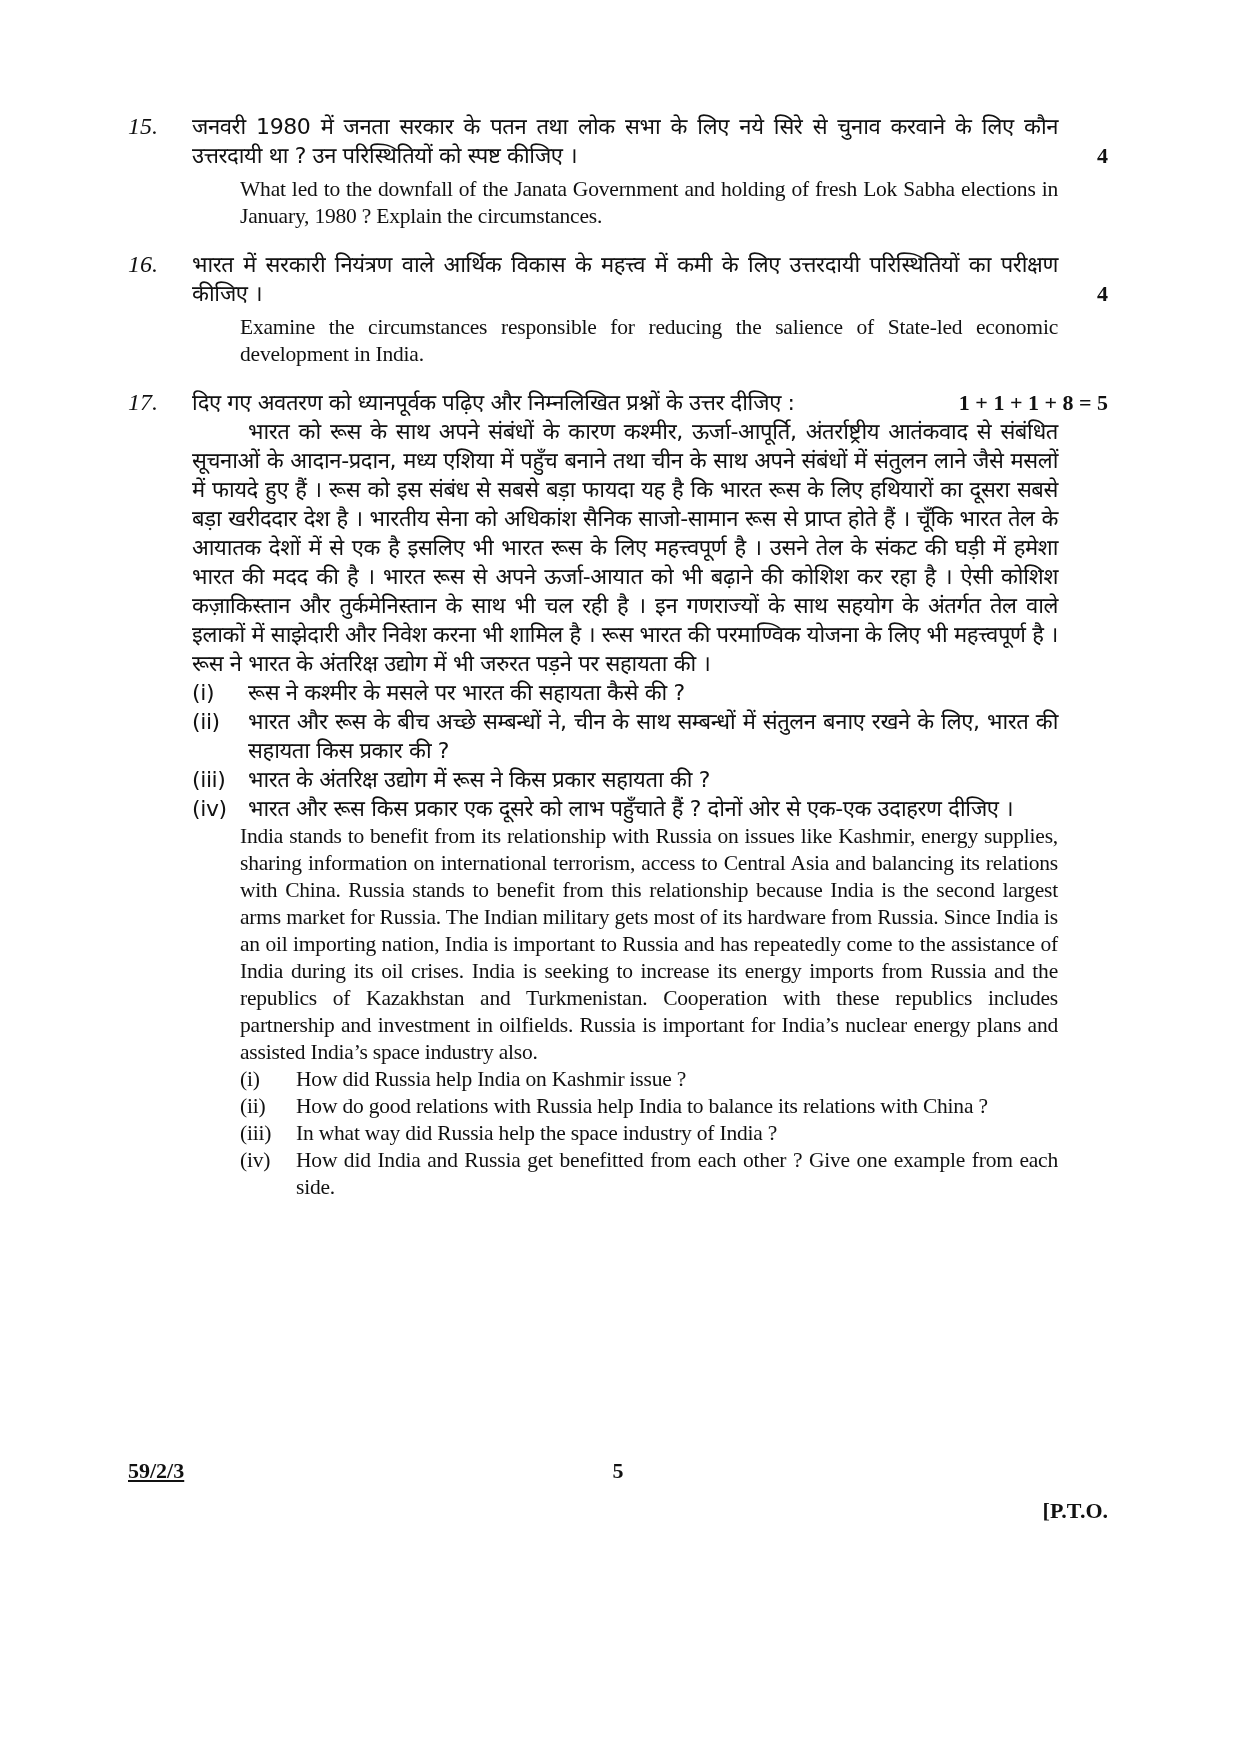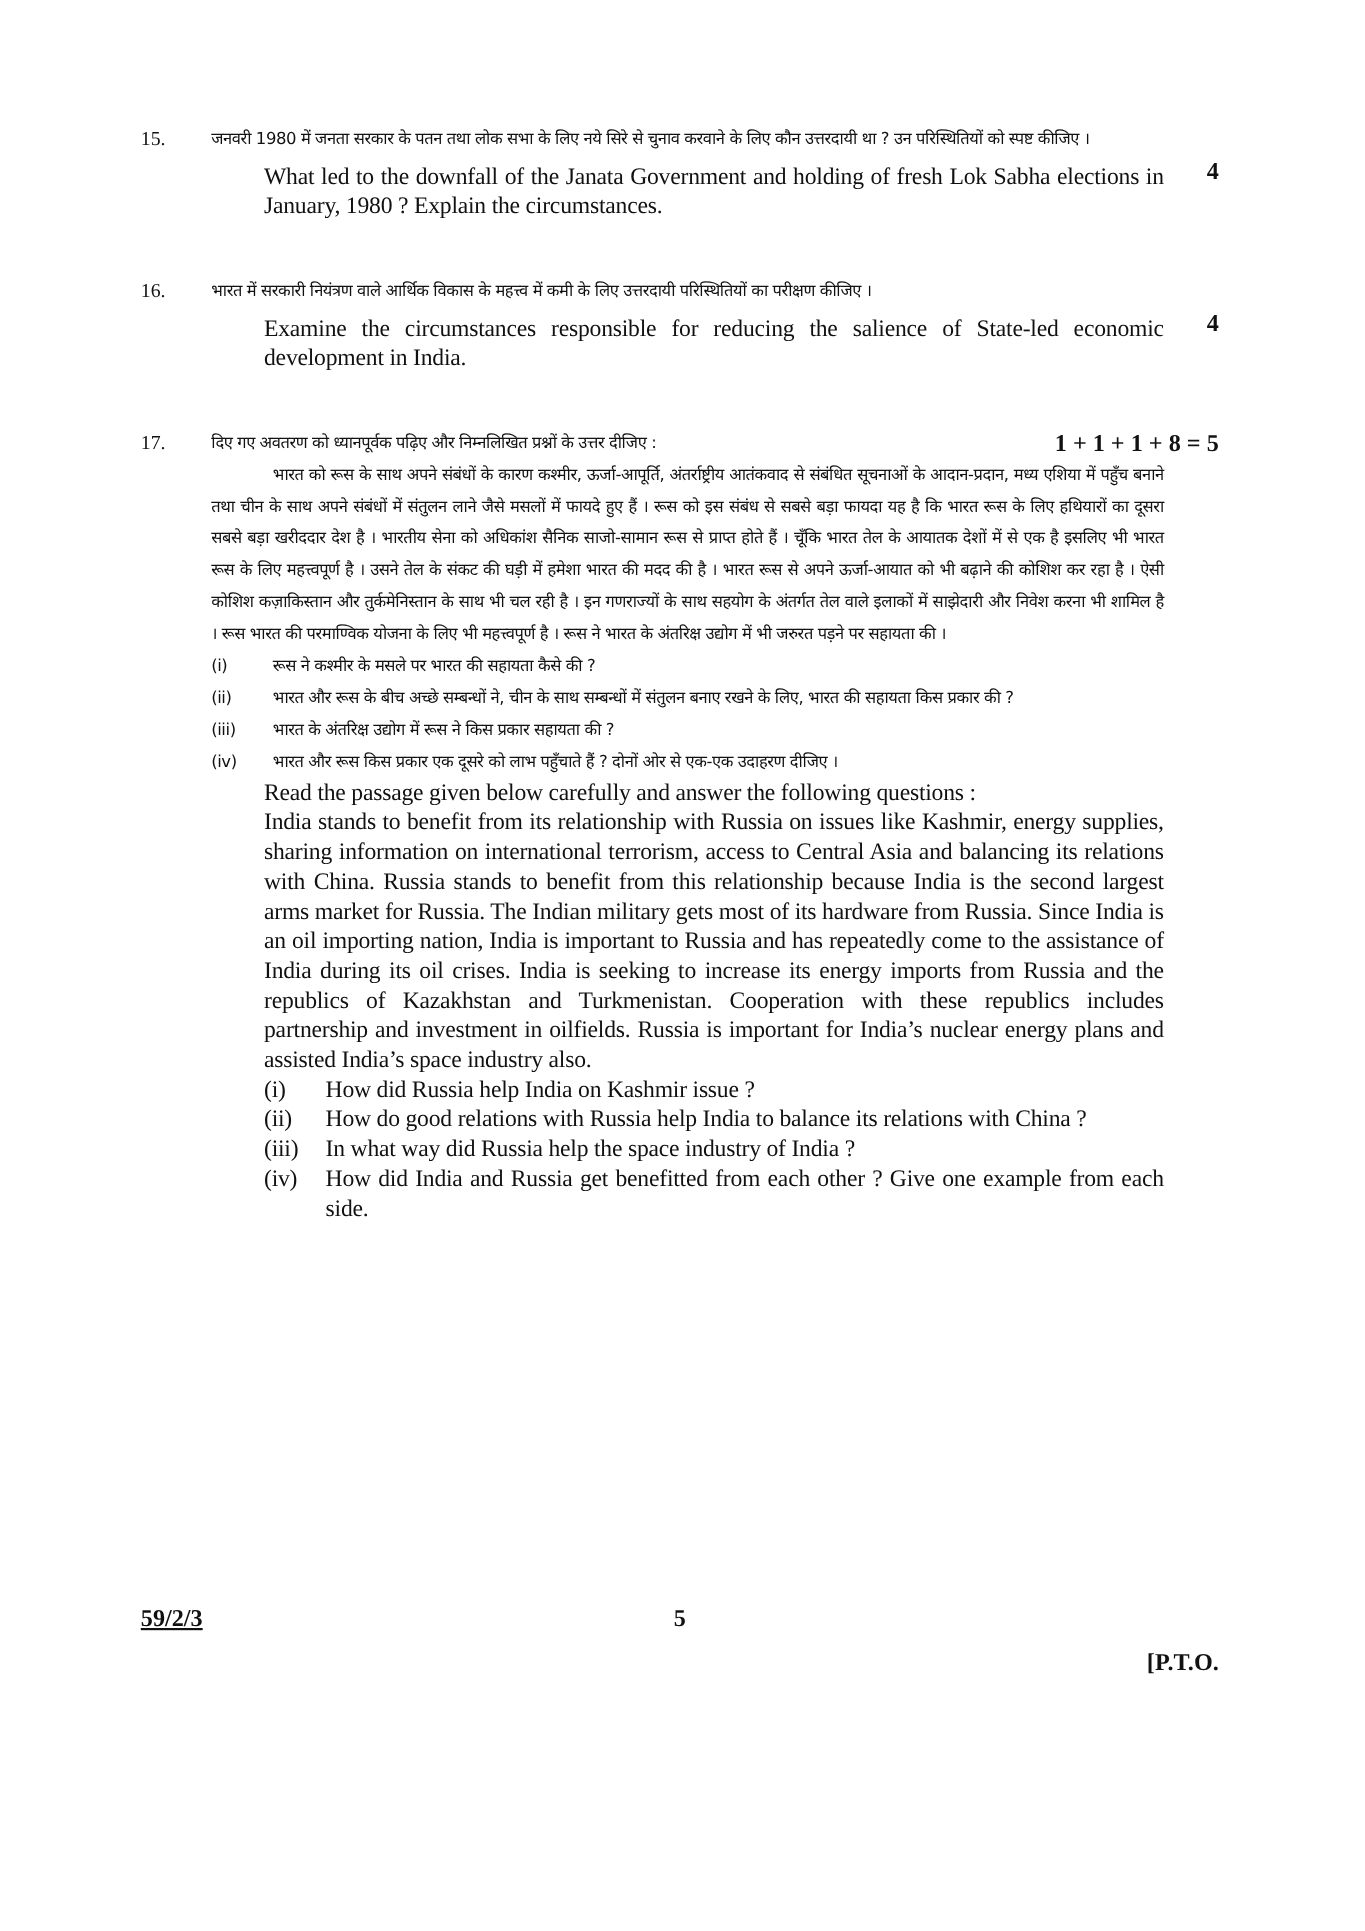--- a/index.html
+++ b/index.html
@@ -2,23 +2,23 @@
 <html><head>
 <meta charset="utf-8">
 <style>
   html, body { margin: 0; padding: 0; background: #ffffff; }
   body {
     width: 1241px; height: 1755px; position: relative; overflow: hidden;
     font-family: "Liberation Serif", "DejaVu Serif", serif;
     color: #111111;
   }
   .q { position: absolute; left: 128px; width: 980px; }
-  .qnum { position: absolute; left: 0; top: 0; font-size: 18px; line-height: 29px; }
+  .qnum { position: absolute; left: 0; top: 0; font-size: 24px; line-height: 29px; font-style: italic; }
   .qbody { margin-left: 64px; width: 866px; }
-  .hi { font-size: 15px; line-height: 29px; text-align: justify; font-family: "DejaVu Sans", sans-serif; letter-spacing: -0.4px; }
+  .hi { font-size: 22px; line-height: 29px; text-align: justify; font-family: "DejaVu Sans", sans-serif; letter-spacing: -0.4px; }
   .en { font-size: 21.5px; line-height: 27px; text-align: justify; letter-spacing: -0.2px; margin-left: 48px; }
   .marks { position: absolute; right: 0; font-size: 22px; font-weight: bold; line-height: 29px; }
   .indent { text-indent: 56px; }
   .sub { position: relative; padding-left: 56px; }
   .sub .roman { position: absolute; left: 0; top: 0; }
   .gap { height: 6px; }
   .footer { position: absolute; top: 1458px; left: 128px; width: 980px; font-size: 22px; font-weight: bold; }
   .footer .code { position: absolute; left: 0; text-decoration: underline; }
   .footer .page { position: absolute; left: 0; right: 0; text-align: center; }
   .footer .pto { position: absolute; right: 0; margin-top: 40px; }
@@ -61,21 +61,20 @@
       <span>भारत और रूस के बीच अच्छे सम्बन्धों ने, चीन के साथ सम्बन्धों में संतुलन बनाए रखने के लिए, भारत की सहायता किस प्रकार की ?</span>
     </div>
     <div class="hi sub">
       <span class="roman">(iii)</span>
       <span>भारत के अंतरिक्ष उद्योग में रूस ने किस प्रकार सहायता की ?</span>
     </div>
     <div class="hi sub">
       <span class="roman">(iv)</span>
       <span>भारत और रूस किस प्रकार एक दूसरे को लाभ पहुँचाते हैं ? दोनों ओर से एक-एक उदाहरण दीजिए ।</span>
     </div>
-    <div class="en">Read the passage given below carefully and answer the following questions :</div>
     <div class="en">India stands to benefit from its relationship with Russia on issues like Kashmir, energy supplies, sharing information on international terrorism, access to Central Asia and balancing its relations with China. Russia stands to benefit from this relationship because India is the second largest arms market for Russia. The Indian military gets most of its hardware from Russia. Since India is an oil importing nation, India is important to Russia and has repeatedly come to the assistance of India during its oil crises. India is seeking to increase its energy imports from Russia and the republics of Kazakhstan and Turkmenistan. Cooperation with these republics includes partnership and investment in oilfields. Russia is important for India’s nuclear energy plans and assisted India’s space industry also.</div>
     <div class="en sub">
       <span class="roman">(i)</span>
       <span>How did Russia help India on Kashmir issue ?</span>
     </div>
     <div class="en sub">
       <span class="roman">(ii)</span>
       <span>How do good relations with Russia help India to balance its relations with China ?</span>
     </div>
     <div class="en sub">

